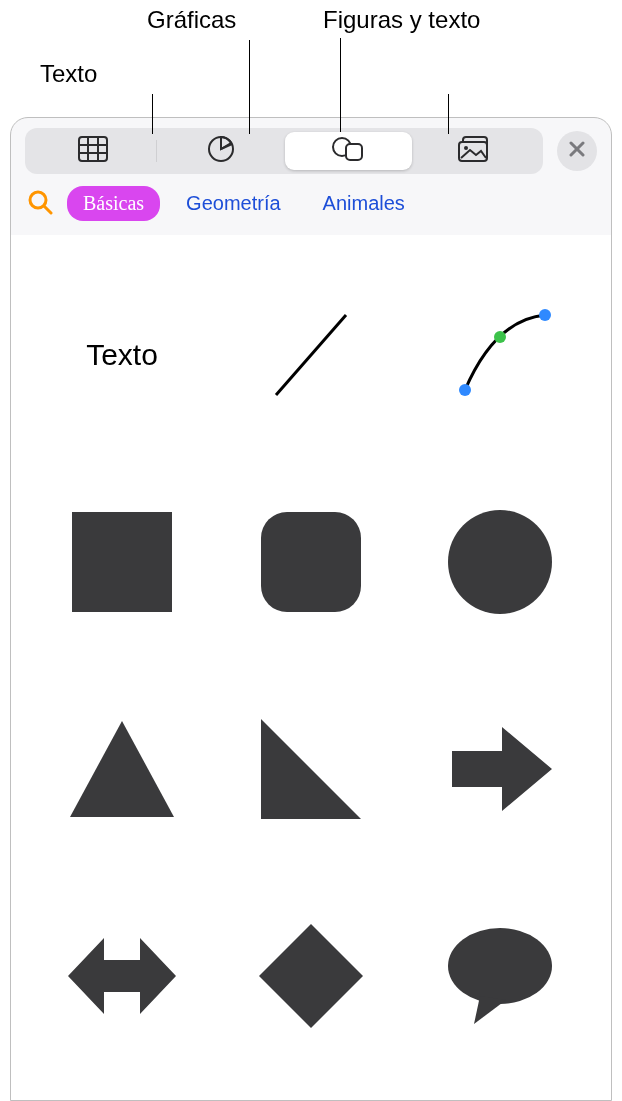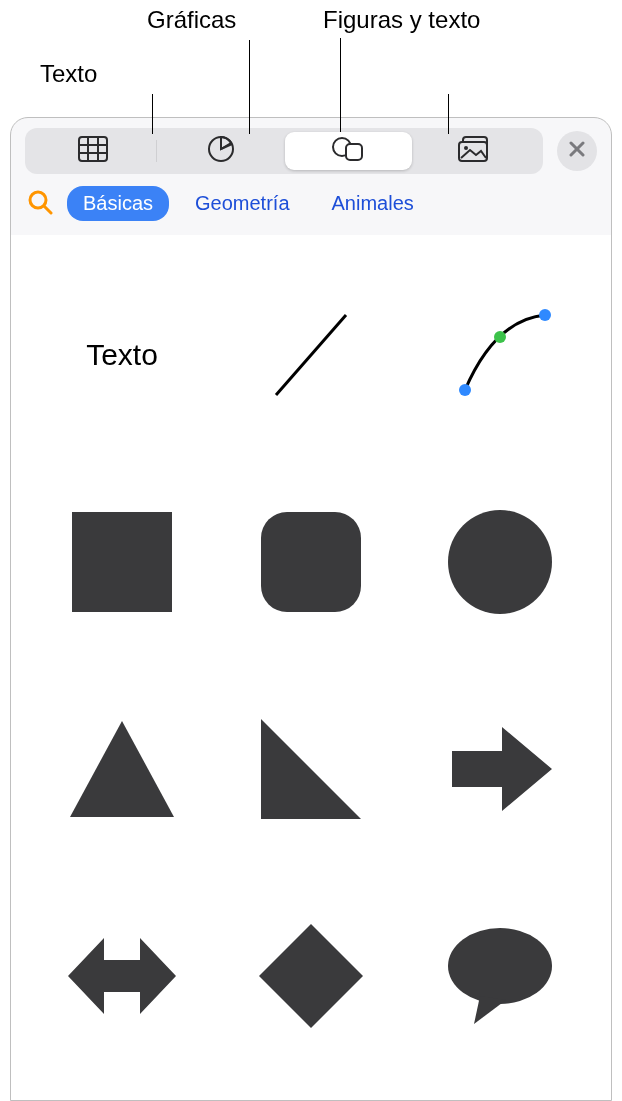--- a/index.html
+++ b/index.html
@@ -95,22 +95,23 @@
   }
   .pill {
     padding: 6px 16px;
     border-radius: 16px;
     font-size: 20px;
     font-weight: 500;
     cursor: pointer;
     color: #1d4ed8;
   }
   .pill.active {
-    background: #3b82f6;
+    background: #d946ef;
     color: #fff;
+    font-family: Liberation Serif, serif;
   }
   .grid-area {
     background: #ffffff;
     height: 100%;
     padding-top: 20px;
   }
   .grid {
     display: grid;
     grid-template-columns: repeat(3, 1fr);
     gap: 7px;

